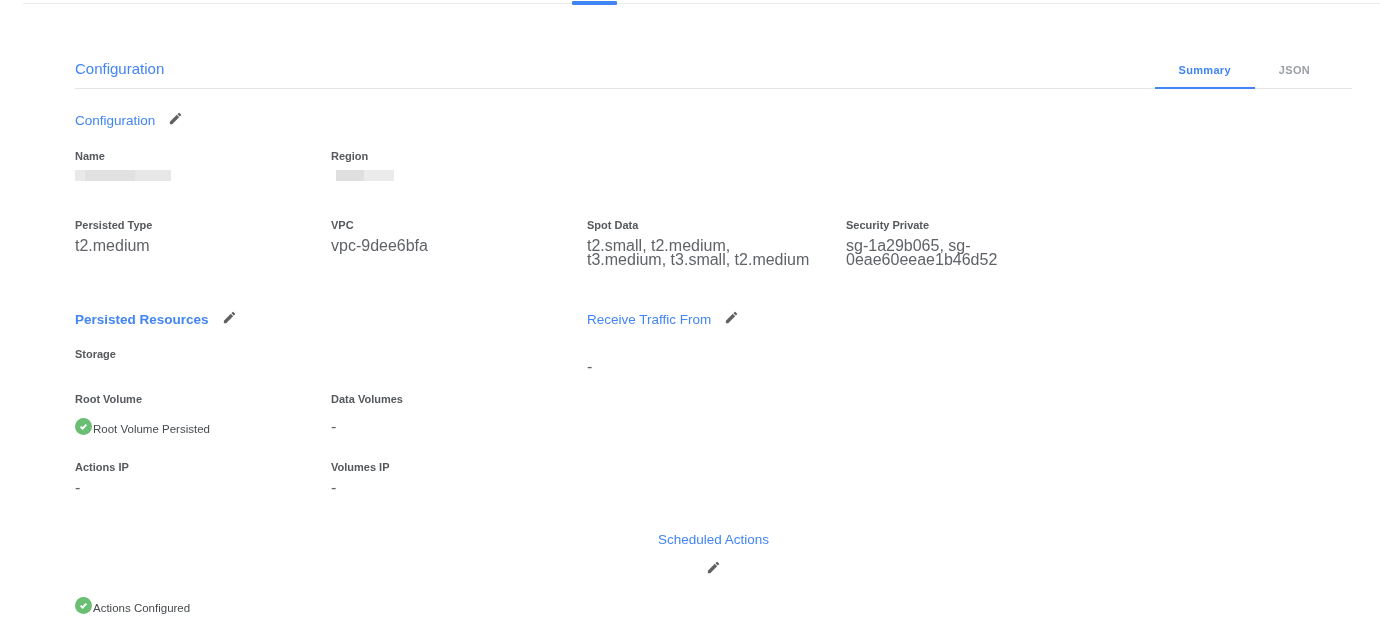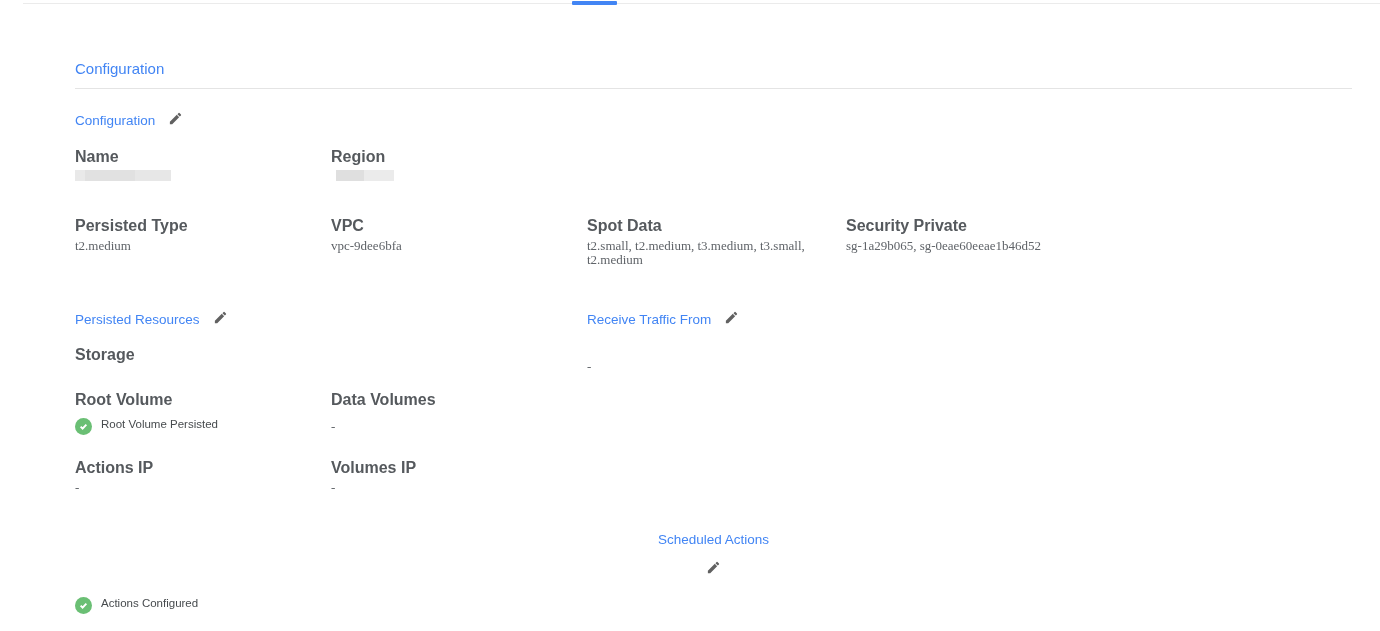--- a/index.html
+++ b/index.html
@@ -23,31 +23,31 @@
 
   
   .section-title { display:flex; align-items:center; gap:13px; }
   .section-title .st-label { color:#4285f4; font-size:13.5px; }
   .edit-btn { display:inline-flex; cursor:pointer; }
   .edit-btn svg { width:15px; height:15px; fill:#616161; }
 
   
   .grid { display:grid; grid-template-columns:256px 256px 259px 255px 1fr; align-items:start; }
 
-  .field-label { font-size:16px; font-weight:bold; color:#55595d; line-height:13px; }
-  .field-value { font-size:13px; color:#5f6368; margin-top:7px; line-height:14px;font-family:Liberation Serif, serif; }
+  .field-label { font-size:11px; font-weight:bold; color:#55595d; line-height:13px; }
+  .field-value { font-size:16px; color:#5f6368; margin-top:7px; line-height:14px; }
   .wrap-narrow { max-width:225px; }
 
   .redact-bar { height:11px; margin-top:7px; }
   .redact-name { width:96px;
     background:linear-gradient(to right,#e9e9e9 0%,#e9e9e9 10%,#e1e1e1 10%,#e1e1e1 62%,#e7e7e7 62%,#e7e7e7 100%); }
   .redact-region { width:58px; margin-left:5px;
     background:linear-gradient(to right,#dfdfdf 0%,#dfdfdf 48%,#ebebeb 48%,#ebebeb 100%); }
 
-  .status { display:flex; align-items:flex-start; gap:9px; font-size:11.5px; color:#474b4e; }
+  .status { display:flex; align-items:flex-end; gap:1px; font-size:11.5px; color:#474b4e; }
   .check { width:17px; height:17px; min-width:17px; border-radius:50%; background:#6abf74;
     display:flex; align-items:center; justify-content:center; }
   .check svg { width:9px; height:9px; stroke:#ffffff; stroke-width:2.6; fill:none; }
 
   .dash-pad { padding-top:12px; }
 
   
   .mt-sec1   { margin-top:22px; }
   .mt-row1   { margin-top:20px; }
   .mt-row2   { margin-top:38px; }
@@ -63,20 +63,24 @@
 </head>
 <body>
 
 <div class="top-line"></div>
 <div class="top-indicator"></div>
 
 <div class="page">
 
   <div class="header-row">
     <div class="page-title">Configuration</div>
+    <div class="tabs">
+      <div class="tab active">Summary</div>
+      <div class="tab inactive">JSON</div>
+    </div>
   </div>
 
   <div class="section-title mt-sec1">
     <span class="st-label">Configuration</span>
     <span class="edit-btn">
         <span><svg viewBox="0 0 24 24">
             <path d="M3 17.25V21h3.75L17.81 9.94l-3.75-3.75L3 17.25zm17.71-10.21a.996.996 0 0 0 0-1.41l-2.34-2.34a.996.996 0 0 0-1.41 0l-1.83 1.83 3.75 3.75 1.83-1.83z"></path>
           </svg></span>
       </span>
   </div>
@@ -105,21 +109,21 @@
       <div class="field-label">Spot Data</div>
       <div class="field-value wrap-narrow">t2.small, t2.medium, t3.medium, t3.small, t2.medium</div>
     </div>
     <div>
       <div class="field-label">Security Private</div>
       <div class="field-value">sg-1a29b065, sg-0eae60eeae1b46d52</div>
     </div>
   </div>
 
   <div class="grid mt-pers">
-    <div class="section-title" style="grid-column:1 / span 2;">
+    <div class="section-title" style="grid-column:1 / span 2;font-weight:bold;">
       <span class="st-label">Persisted Resources</span>
       <span class="edit-btn">
           <span><svg viewBox="0 0 24 24">
               <path d="M3 17.25V21h3.75L17.81 9.94l-3.75-3.75L3 17.25zm17.71-10.21a.996.996 0 0 0 0-1.41l-2.34-2.34a.996.996 0 0 0-1.41 0l-1.83 1.83 3.75 3.75 1.83-1.83z"></path>
             </svg></span>
         </span>
     </div>
     <div class="section-title col3">
       <span class="st-label">Receive Traffic From</span>
       <span class="edit-btn">

